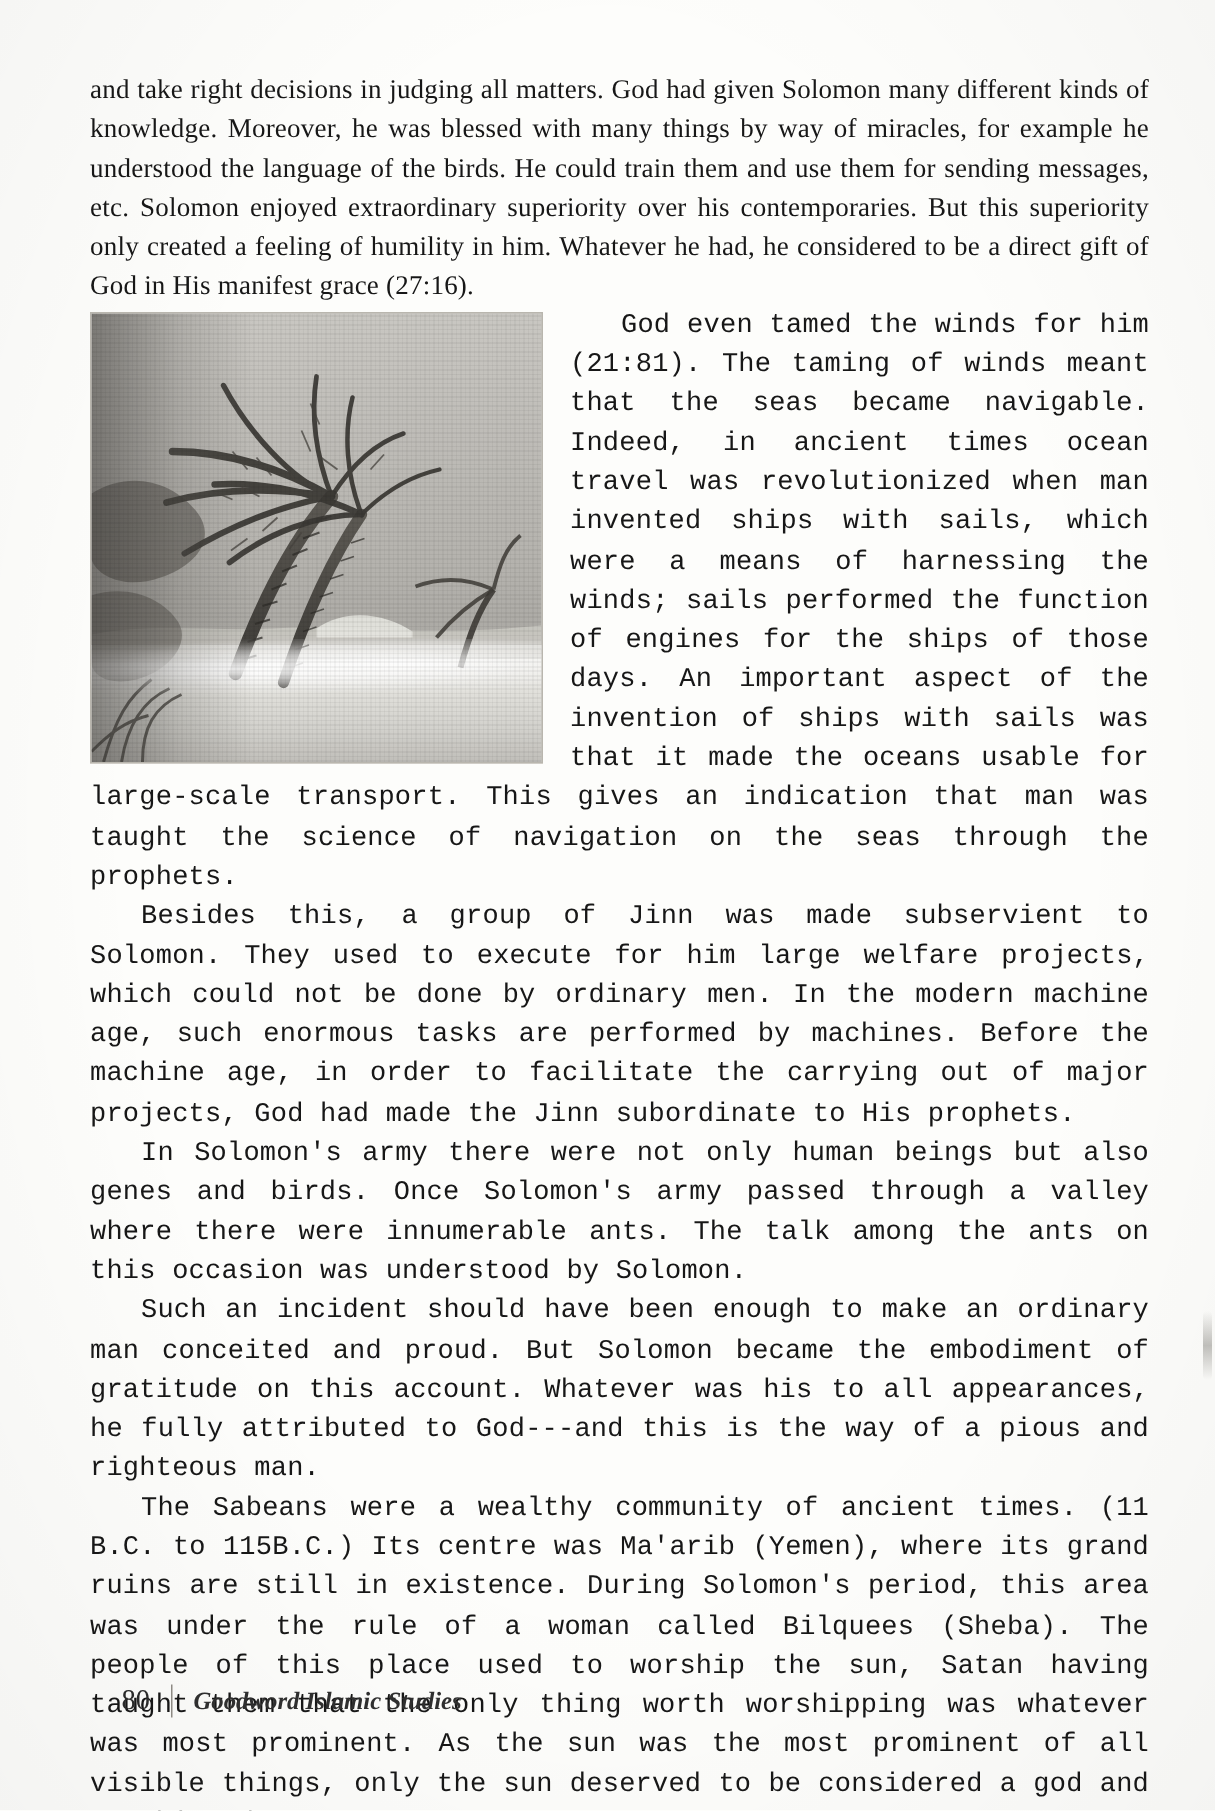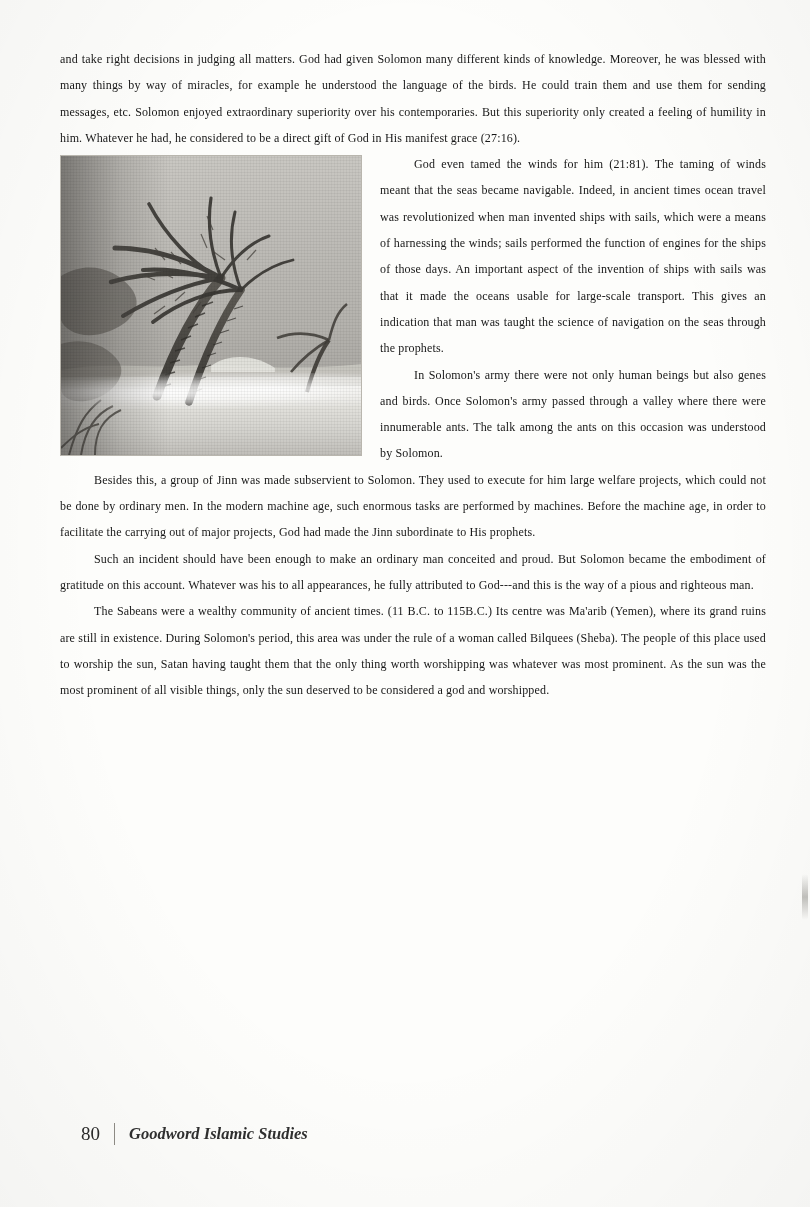--- a/index.html
+++ b/index.html
@@ -32,27 +32,28 @@
   }
   .content {
     position: absolute;
     left: 60px;
     top: 46px;
     width: 706px;
   }
   p {
     margin: 0;
     text-align: justify;
-    font-size: 12px;
+    font-size: 18px;
     line-height: 26.3px;
     letter-spacing: 0.15px;
     color: #171717;
   }
   p.indent {
     text-indent: 34px;
+    font-family: Liberation Mono, monospace;
   }
   .figure {
     float: left;
     width: 300px;
     height: 299px;
     margin: 4px 18px 2px 0;
     border: 1px solid #b9b6ae;
     position: relative;
     overflow: hidden;
     background: #cfcdc8;
@@ -224,22 +225,22 @@
           <path d="M34 299 C 34 276, 42 262, 60 254"></path>
           <path d="M0 292 C 12 280, 22 272, 38 268"></path>
         </g>
       </svg>
       <div class="fig-foam"></div>
       <div class="fig-dark-left"></div>
       <div class="fig-grain"></div>
     </div>
 
     <p class="indent">God even tamed the winds for him (21:81). The taming of winds meant that the seas became navigable. Indeed, in ancient times ocean travel was revolutionized when man invented ships with sails, which were a means of harnessing the winds; sails performed the function of engines for the ships of those days. An important aspect of the invention of ships with sails was that it made the oceans usable for large-scale transport. This gives an indication that man was taught the science of navigation on the seas through the prophets.</p>
+    <p class="indent">Besides this, a group of Jinn was made subservient to Solomon. They used to execute for him large welfare projects, which could not be done by ordinary men. In the modern machine age, such enormous tasks are performed by machines. Before the machine age, in order to facilitate the carrying out of major projects, God had made the Jinn subordinate to His prophets.</p>
     <p class="indent">In Solomon's army there were not only human beings but also genes and birds. Once Solomon's army passed through a valley where there were innumerable ants. The talk among the ants on this occasion was understood by Solomon.</p>
-    <p class="indent">Besides this, a group of Jinn was made subservient to Solomon. They used to execute for him large welfare projects, which could not be done by ordinary men. In the modern machine age, such enormous tasks are performed by machines. Before the machine age, in order to facilitate the carrying out of major projects, God had made the Jinn subordinate to His prophets.</p>
     <p class="indent">Such an incident should have been enough to make an ordinary man conceited and proud. But Solomon became the embodiment of gratitude on this account. Whatever was his to all appearances, he fully attributed to God---and this is the way of a pious and righteous man.</p>
     <p class="indent">The Sabeans were a wealthy community of ancient times. (11 B.C. to 115B.C.) Its centre was Ma'arib (Yemen), where its grand ruins are still in existence. During Solomon's period, this area was under the rule of a woman called Bilquees (Sheba). The people of this place used to worship the sun, Satan having taught them that the only thing worth worshipping was whatever was most prominent. As the sun was the most prominent of all visible things, only the sun deserved to be considered a god and worshipped.</p>
   </div>
 
   <div class="edge-mark"></div>
 
   <div class="footer">
     <div class="folio">80</div>
     <div class="rule"></div>
     <div class="footer-title">Goodword Islamic Studies</div>

